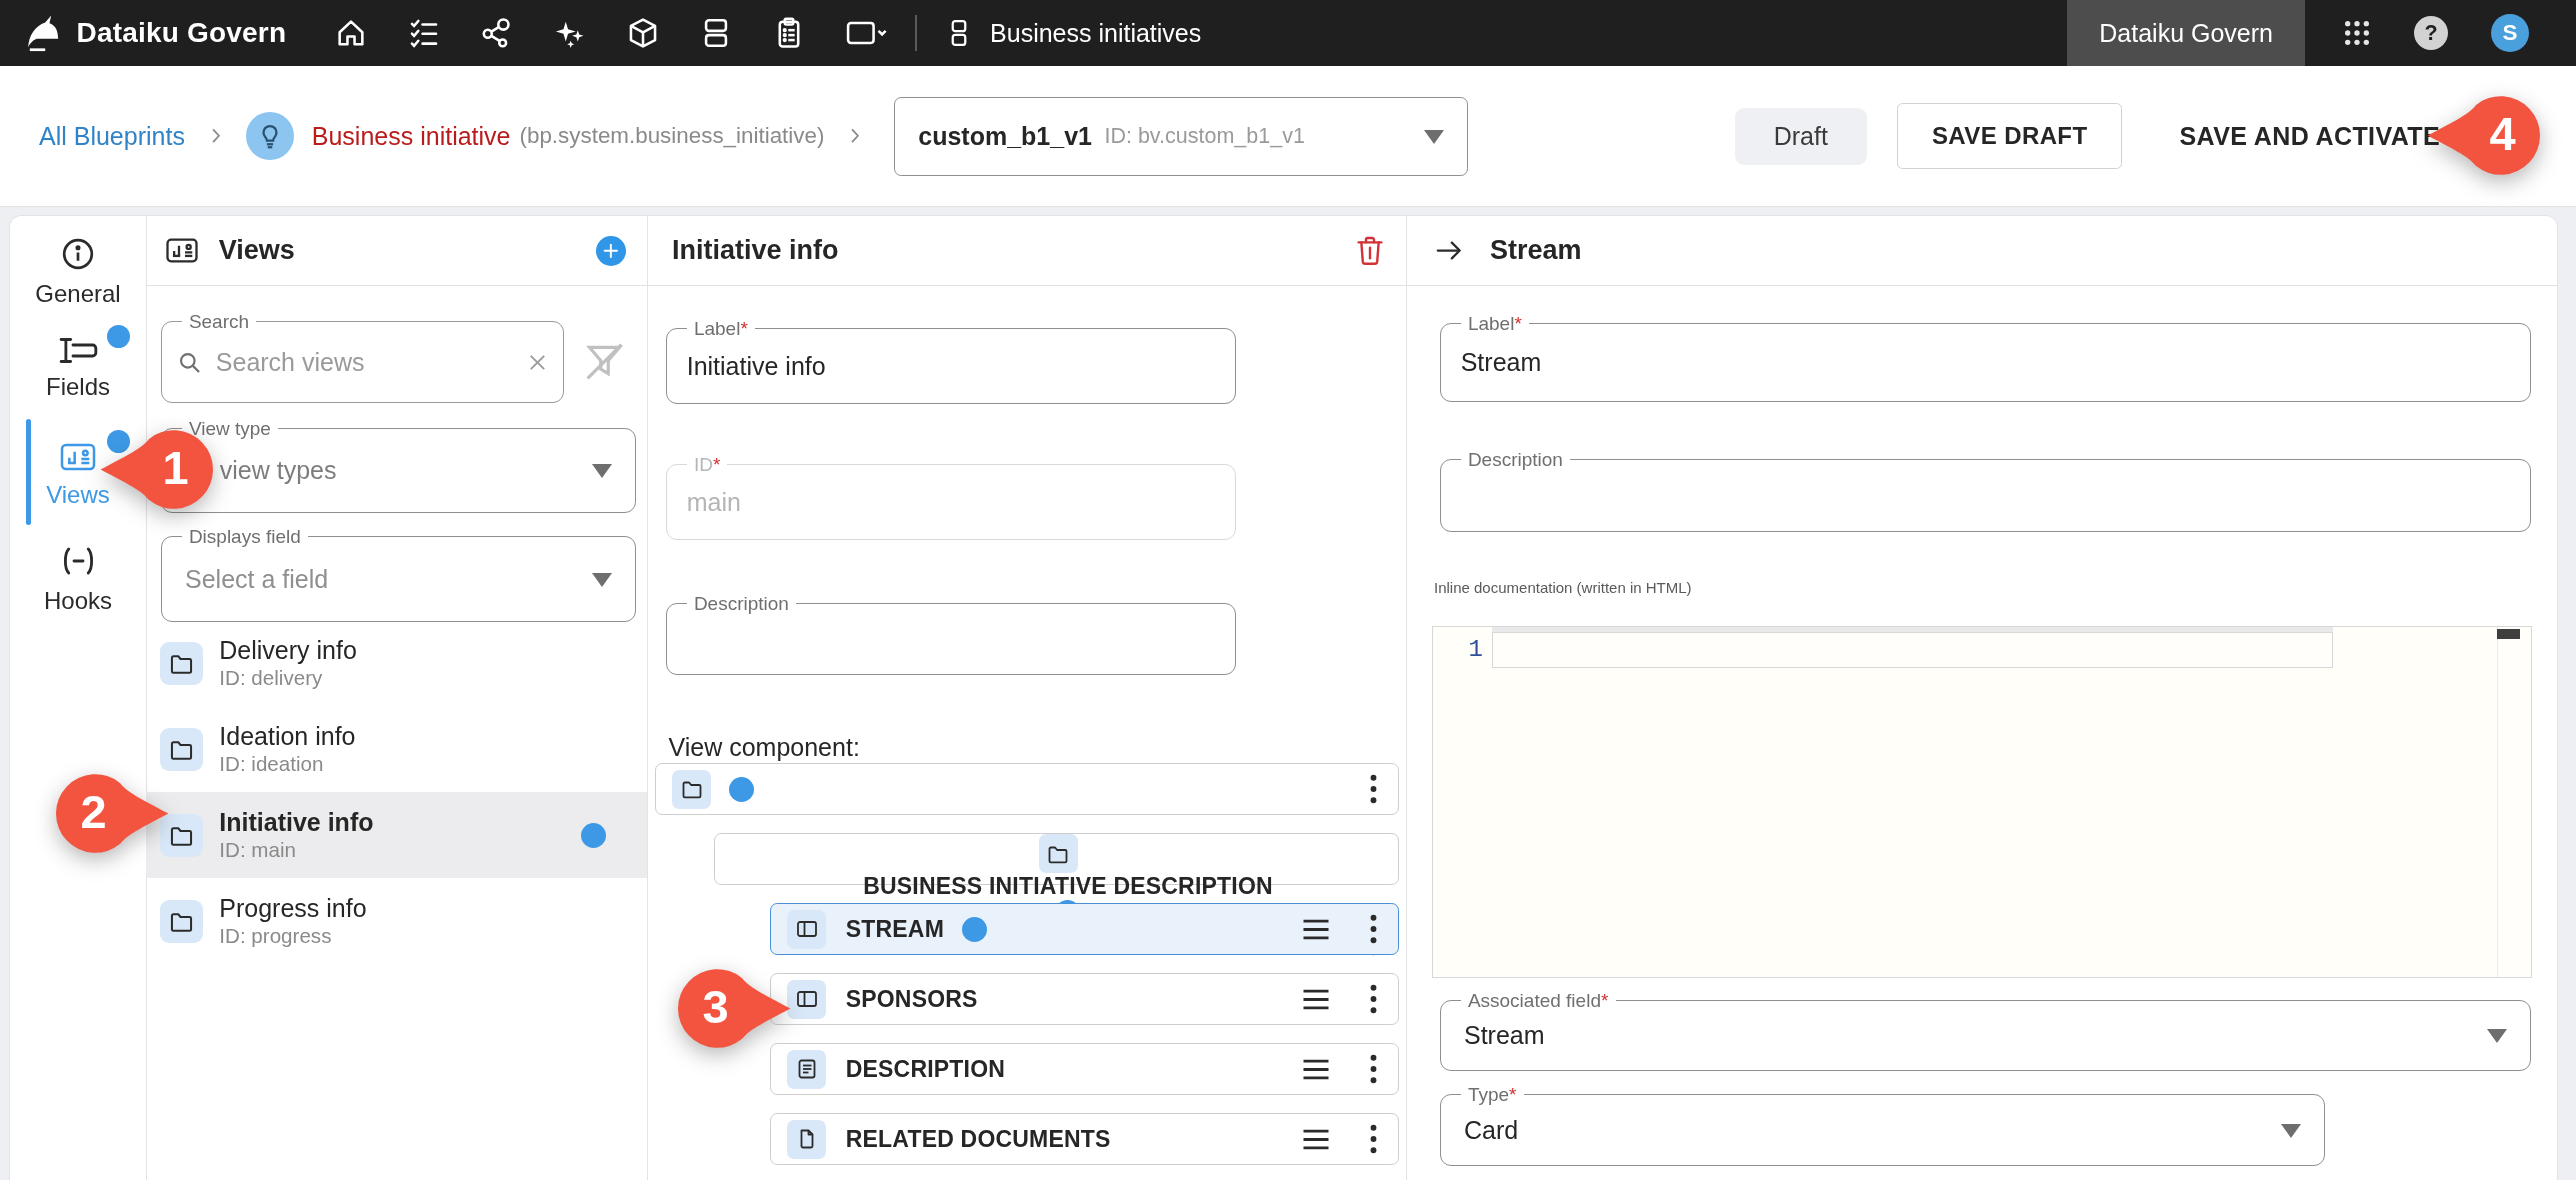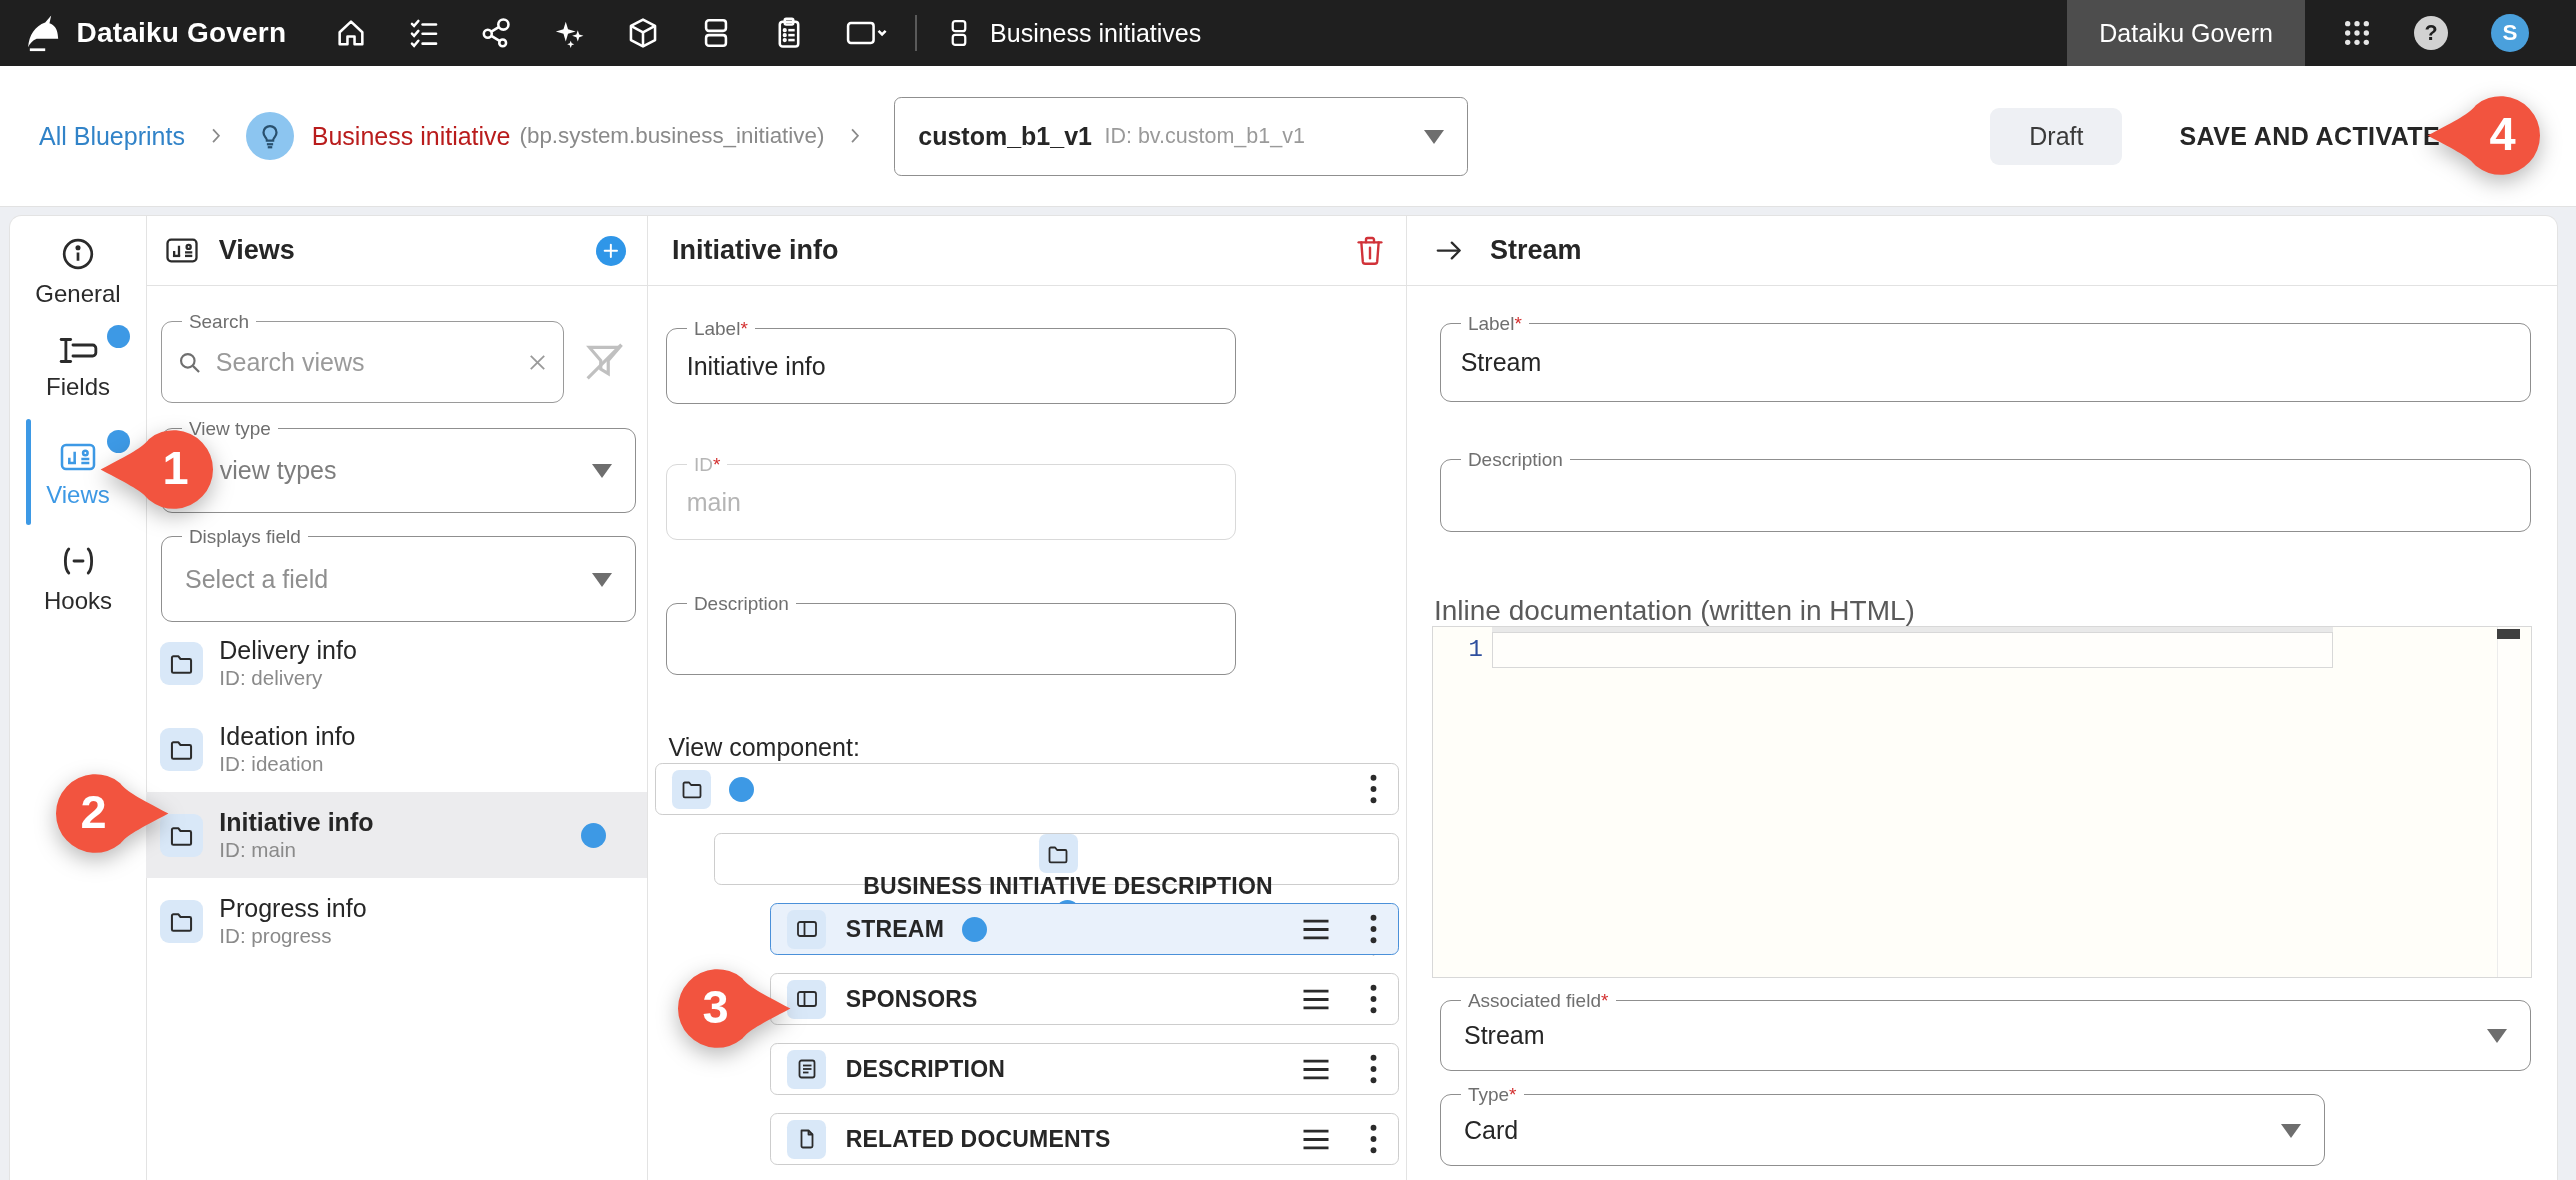--- a/index.html
+++ b/index.html
@@ -142,21 +142,21 @@
   .trow .bdot { margin-left:18px; }
   .tree-actions { margin-left:auto; display:flex; align-items:center; }
   .drag-handle { width:34px; height:25px; color:#2b2b2b; margin-right:36px; cursor:grab; }
   .kebab { width:9px; height:32px; color:#2b2b2b; cursor:pointer; margin-right:7.2px; }
 
   
   .right-panel { position:absolute; left:1396px; top:0; width:1153px; height:100%; }
   .rp-head { position:absolute; left:0; top:0; width:100%; height:69px; display:flex; align-items:center; padding:0 0 0 27px; }
   .rp-head .arrow { width:32px; height:27px; color:#2b2b2b; cursor:pointer; }
   .rp-title { font-size:27px; font-weight:700; margin-left:25px; }
-  .inline-doc-label { position:absolute; left:28px; top:379px; font-size:28px; color:#5a5a5a; }
+  .inline-doc-label { position:absolute; left:28px; top:363px; font-size:15px; color:#5a5a5a; }
 
   .code-editor { position:absolute; left:26px; top:410px; width:1100px; height:352px;
                  border:0.9px solid #d8d8d8; background:#fffef9; }
   .ce-gutter-num { position:absolute; left:0; top:9px; width:50px; text-align:right;
                    font-family:"Liberation Mono", monospace; font-size:24px; color:#2f4f9e; }
   .ce-topstrip { position:absolute; left:59px; top:0; width:841px; height:5.4px; background:#e9e9e9; }
   .ce-activeline { position:absolute; left:59px; top:5.4px; width:841px; height:36px; background:#fffefb; border:0.9px solid #d8d8d8; }
   .ce-scroll { position:absolute; right:10.7px; top:0; bottom:0; width:23px; border-left:0.9px solid #ececec; background:#fffefb; }
   .ce-thumb { position:absolute; right:0; top:1.8px; width:23px; height:9.8px; background:#3f3f3f; }
 
@@ -396,20 +396,21 @@
   <svg class="crumb-chev" viewBox="0 0 24 24">
       <use href="#i-chevr"></use>
     </svg>
   <div class="version-select">
     <span class="version-value">custom_b1_v1</span>
     <span class="version-id">ID: bv.custom_b1_v1</span>
     <span class="caret"></span>
   </div>
   <div class="crumb-right">
     <div class="draft-pill">Draft</div>
+    <button class="btn-savedraft">SAVE DRAFT</button>
     <span class="btn-activate">SAVE AND ACTIVATE</span>
   </div>
 </div>
 
 <div class="card">
 
   <nav class="rail">
     <div class="rail-item" style="top:19.7px">
       <svg class="ricon ric ic" width="36" height="36" viewBox="0 0 24 24">
           <use href="#i-info"></use>

